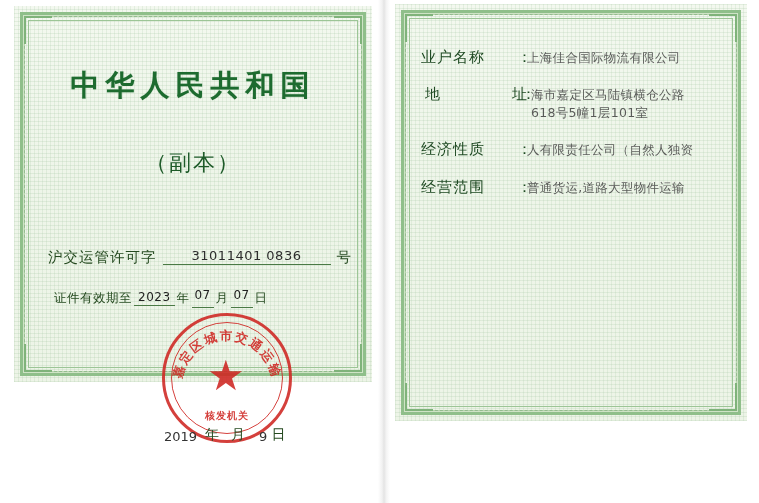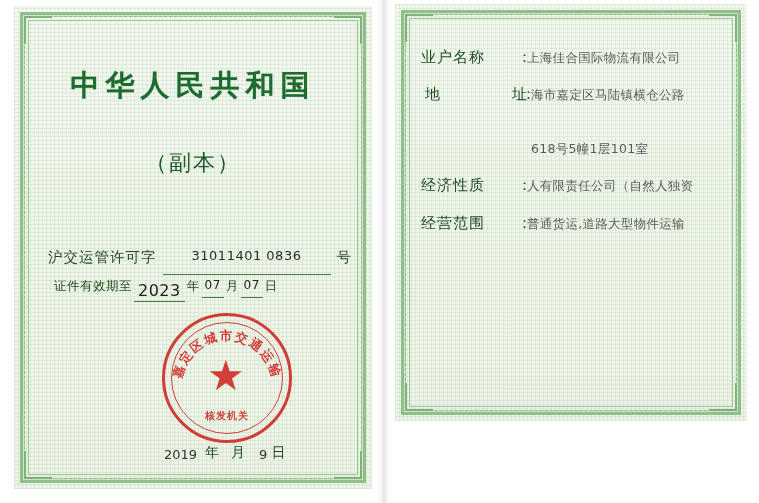--- a/index.html
+++ b/index.html
@@ -17,21 +17,21 @@
   }
 
   
   .cert-page {
     position: absolute;
     background:
       repeating-linear-gradient(0deg, rgba(120,170,120,0.14) 0px, rgba(120,170,120,0.14) 1px, rgba(255,255,255,0) 1px, rgba(255,255,255,0) 4px),
       repeating-linear-gradient(90deg, rgba(120,170,120,0.13) 0px, rgba(120,170,120,0.13) 1px, rgba(255,255,255,0) 1px, rgba(255,255,255,0) 4px),
       linear-gradient(180deg, #f3f8ef 0%, #eef5e9 45%, #edf4e7 100%);
   }
-  .page-left  { left: 14px;  top: 6px;  width: 358px; height: 483px; }
+  .page-left  { left: 14px;  top: 6px;  width: 358px; height: 376px; }
   .page-right { left: 395px; top: 4px;  width: 352px; height: 417px; }
 
   
   .border-outer {
     position: absolute;
     inset: 6px;
     border: 3px solid #8fbf8a;
     box-shadow: inset 0 0 0 1px #cfe3c6, inset 0 0 0 2px #b7d4ad;
   }
   .border-inner {
@@ -104,45 +104,45 @@
     font-size: 14.5px;
     color: #24491f;
     letter-spacing: 1px;
   }
   .lic-no-label { white-space: nowrap; }
   .lic-no-blank {
     flex: 1;
     margin: 0 6px;
     border-bottom: 1px solid #4a7a45;
     text-align: center;
-    padding-bottom: 11px;
+    padding-bottom: 1px;
     font-family: "DejaVu Sans", "Liberation Sans", sans-serif;
     font-size: 13px;
     color: #2c2c2c;
     letter-spacing: 0.5px;
   }
   .lic-no-suffix { white-space: nowrap; }
 
   .valid-row {
     position: absolute;
     left: 40px; right: 42px; top: 272px;
     display: flex;
-    align-items: flex-start;
+    align-items: center;
     font-family: "DejaVu Serif", "Liberation Serif", serif;
     font-size: 12.5px;
     color: #24491f;
     letter-spacing: 0.5px;
   }
   .valid-row .v-val {
     font-family: "DejaVu Sans", "Liberation Sans", sans-serif;
-    font-size: 16px;
+    font-size: 12px;
     color: #222;
     border-bottom: 1px solid #4a7a45;
     padding: 0 4px 1px 4px;
-    margin: 3px 2px;
+    margin: 12px 2px;
   }
   .valid-row .v-small {
     border-bottom: 1px solid #4a7a45;
     min-width: 22px;
     text-align: center;
     padding-bottom: 5px;
     font-family: "DejaVu Sans", "Liberation Sans", sans-serif;
     font-size: 12px;
     color: #222;
     margin: 0 2px;
@@ -197,21 +197,21 @@
     text-align: center;
     color: #cf2622;
     font-family: "DejaVu Serif", "Liberation Serif", serif;
     font-size: 10px;
     font-weight: bold;
     letter-spacing: 1px;
   }
 
   .issue-date-row {
     position: absolute;
-    left: 150px; right: 48px; top: 438px;
+    left: 150px; right: 48px; top: 420px;
     display: flex;
     align-items: flex-end;
     justify-content: flex-start;
     font-family: "DejaVu Serif", "Liberation Serif", serif;
     font-size: 14px;
     color: #24491f;
   }
   .issue-date-row .d-year {
     font-family: "DejaVu Sans", "Liberation Sans", sans-serif;
     font-size: 13px;
@@ -254,21 +254,21 @@
   }
   .field-value {
     flex: 1;
     font-family: "DejaVu Sans", "Liberation Sans", sans-serif;
     font-size: 12.5px;
     color: #3b3b3b;
     line-height: 1.45;
     letter-spacing: 0.3px;
     opacity: 0.82;
   }
-  .field-value .line2 { display: block; margin-top: 36px; }
+  .field-value .line2 { display: block; }
 
   .field-row.addr .field-label { letter-spacing: 14px; padding-left: 4px; }
 </style>
 </head>
 <body>
 
 <div id="page">
 
   <div class="cert-page page-left">
     <div class="border-outer"></div>

